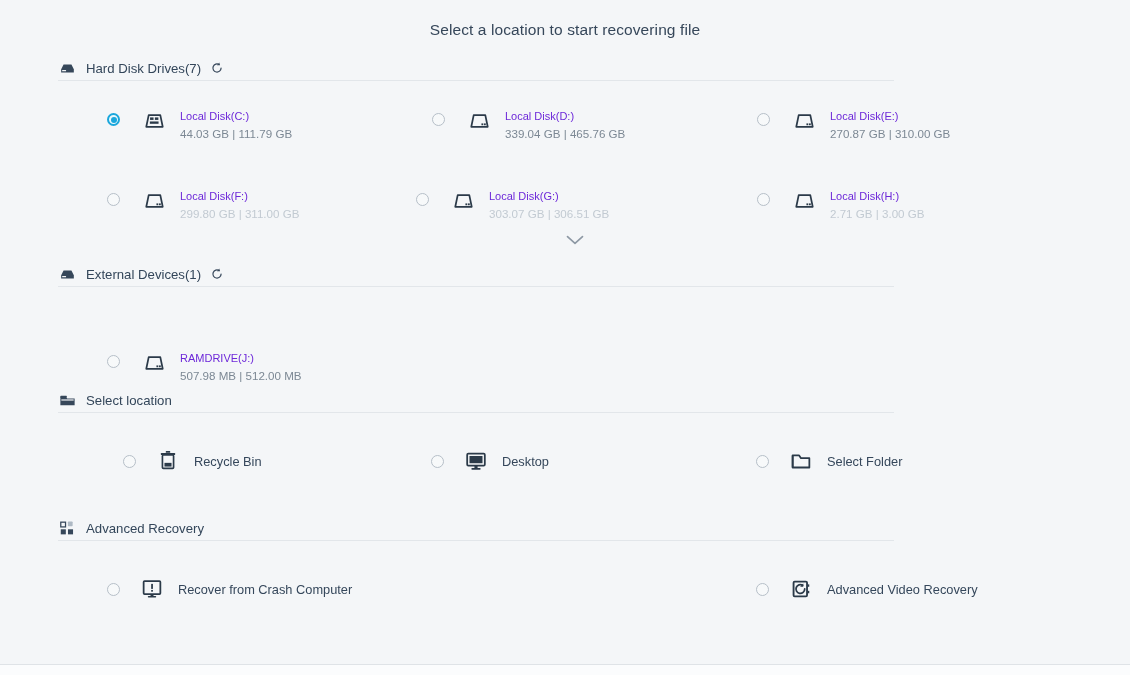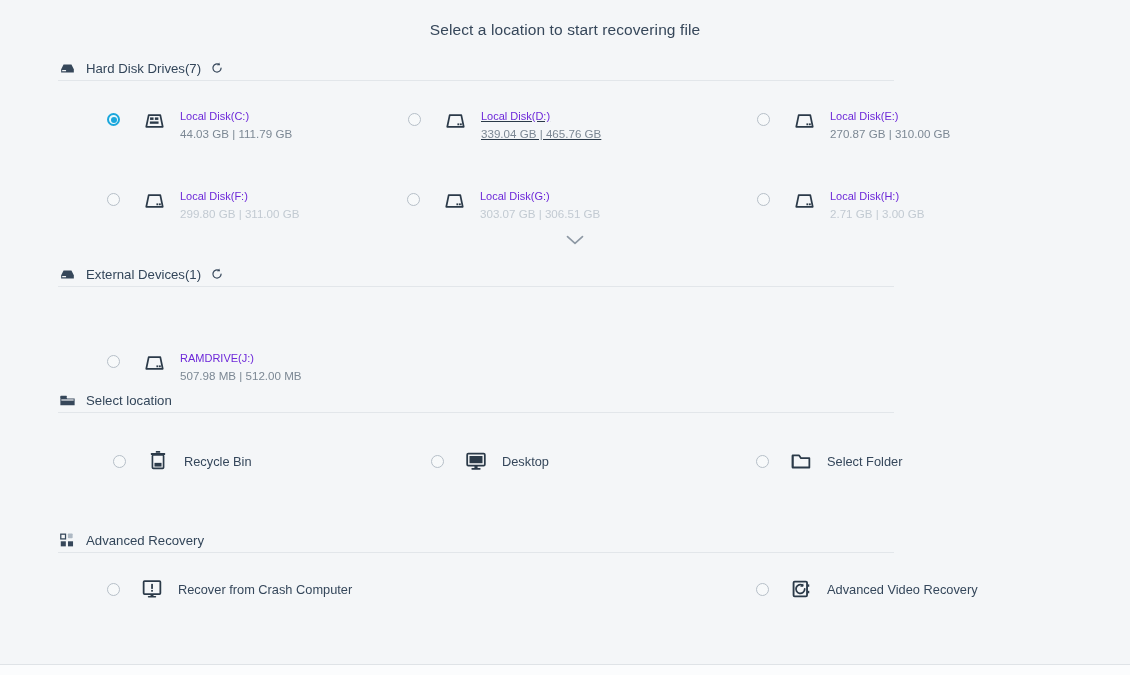--- a/index.html
+++ b/index.html
@@ -248,21 +248,21 @@
           <rect x="10.2" y="16" width="9" height="2.4" fill="#2b3a49"></rect>
         </svg>
       </span>
       <span class="dev-body">
         <span class="dev-name">Local Disk(C:)</span>
         <span class="bar"><i style="width:60%"></i></span>
         <span class="dev-size">44.03 GB | 111.79 GB</span>
       </span>
     </div>
 
-    <div class="cell" style="left:408px; top:105px;text-decoration:underline;">
+    <div class="cell" style="left:432px; top:105px;">
       <span class="radio"></span>
       <span class="dev-icon">
         <svg viewBox="0 0 30 30" width="29" height="29">
           <path d="M6.5 21.5 L9 9.5 H21 L23.5 21.5 Z" fill="none" stroke="#2b3a49" stroke-width="1.8" stroke-linejoin="round"></path>
           <rect x="17" y="18" width="1.9" height="1.9" fill="#2b3a49"></rect>
           <rect x="19.6" y="18" width="1.9" height="1.9" fill="#2b3a49"></rect>
         </svg>
       </span>
       <span class="dev-body">
         <span class="dev-name">Local Disk(D:)</span>
@@ -296,21 +296,21 @@
           <rect x="19.6" y="18" width="1.9" height="1.9" fill="#2b3a49"></rect>
         </svg>
       </span>
       <span class="dev-body">
         <span class="dev-name">Local Disk(F:)</span>
         <span class="bar"><i style="width:4%"></i></span>
         <span class="dev-size dim">299.80 GB | 311.00 GB</span>
       </span>
     </div>
 
-    <div class="cell" style="left:407px; top:185px;">
+    <div class="cell" style="left:416px; top:185px;">
       <span class="radio"></span>
       <span class="dev-icon">
         <svg viewBox="0 0 30 30" width="29" height="29">
           <path d="M6.5 21.5 L9 9.5 H21 L23.5 21.5 Z" fill="none" stroke="#2b3a49" stroke-width="1.8" stroke-linejoin="round"></path>
           <rect x="17" y="18" width="1.9" height="1.9" fill="#2b3a49"></rect>
           <rect x="19.6" y="18" width="1.9" height="1.9" fill="#2b3a49"></rect>
         </svg>
       </span>
       <span class="dev-body">
         <span class="dev-name">Local Disk(G:)</span>
@@ -386,21 +386,21 @@
           <path d="M3 7.5 H10 L11.6 9.5 H21 V18 H3 Z" fill="#36475a"></path>
           <rect x="3" y="6" width="8.2" height="2.4" rx=".6" fill="#36475a"></rect>
           <rect x="4.2" y="10.6" width="15.6" height="1.5" fill="#f4f6f8"></rect>
         </svg>
       </span>
       <span class="sec-title">Select location</span>
     </div>
     <div class="sec-rule" style="top:25px;"></div>
   </div>
 
-  <div class="opt" style="left:113px; top:447px;">
+  <div class="opt" style="left:123px; top:447px;">
     <span class="radio"></span>
     <span class="opt-icon">
       <svg viewBox="0 0 28 28" width="26" height="26">
         <rect x="8" y="7.5" width="12" height="14.5" rx="1" fill="none" stroke="#2b3a49" stroke-width="1.8"></rect>
         <rect x="6.3" y="5.3" width="15.4" height="2.2" rx=".6" fill="#2b3a49"></rect>
         <rect x="11.6" y="3.2" width="4.8" height="2" rx=".6" fill="#2b3a49"></rect>
         <rect x="10.2" y="16" width="7.6" height="4" fill="#2b3a49"></rect>
       </svg>
     </span>
     <span class="opt-label">Recycle Bin</span>
@@ -423,21 +423,21 @@
     <span class="radio"></span>
     <span class="opt-icon">
       <svg viewBox="0 0 28 28" width="26" height="26">
         <path d="M5 8 H12 L14 11 H23 V21 H5 Z" fill="none" stroke="#2b3a49" stroke-width="1.9" stroke-linejoin="round"></path>
         <path d="M5 8 V21" stroke="#2b3a49" stroke-width="1.9"></path>
       </svg>
     </span>
     <span class="opt-label">Select Folder</span>
   </div>
 
-  <div class="section" style="top:515px;margin-top:12px;">
+  <div class="section" style="top:515px;">
     <div class="sec-head">
       <span class="sec-icon">
         <svg viewBox="0 0 24 24" width="19" height="19">
           <rect x="3.5" y="4" width="6" height="6" fill="none" stroke="#36475a" stroke-width="1.6"></rect>
           <rect x="12.5" y="3.2" width="6" height="6" rx="1" fill="#aeb9c4"></rect>
           <rect x="3.5" y="13" width="6.4" height="6.4" fill="#36475a"></rect>
           <rect x="12.6" y="13" width="6.4" height="6.4" fill="#36475a"></rect>
         </svg>
       </span>
       <span class="sec-title">Advanced Recovery</span>

